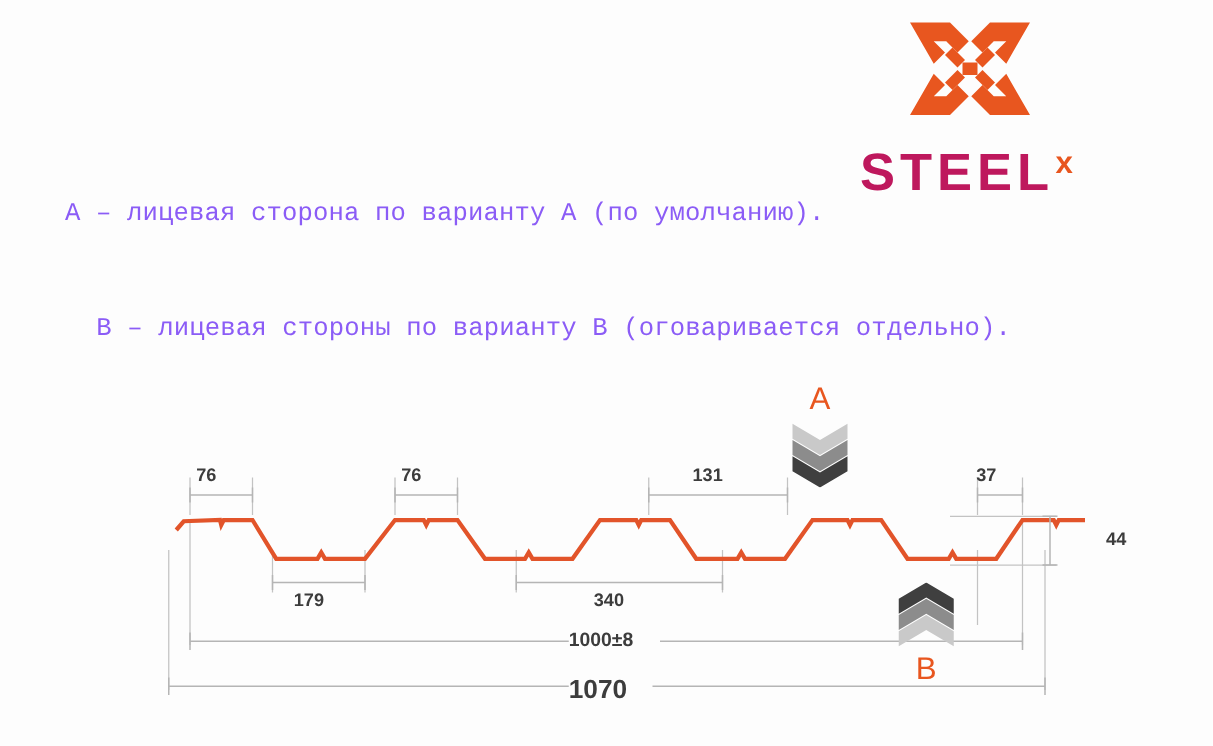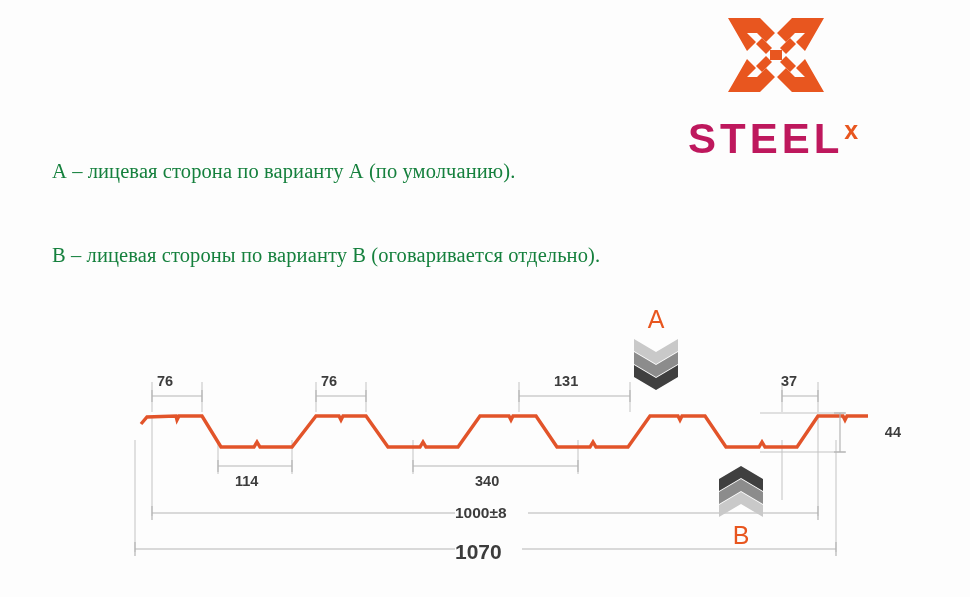--- a/index.html
+++ b/index.html
@@ -53,28 +53,28 @@
     font-weight: bold;
     color: #e8561f;
     vertical-align: 14px;
     margin-left: 1px;
   }
 
   
   .caption {
     position: absolute;
     left: 52px;
-    font-family: Liberation Serif, serif;
+    font-family: Liberation Mono, monospace;
     font-size: 20.5px;
-    color: #15803d;
+    color: #8b5cf6;
     white-space: nowrap;
     letter-spacing: 0.1px;
   }
   #caption-a { top: 160px; }
-  #caption-b { top: 244px; }
+  #caption-b { top: 252px; margin-left: 25px; }
 
   
   #drawing {
     position: absolute;
     left: 0;
     top: 0;
     width: 970px;
     height: 597px;
   }
 
@@ -256,21 +256,21 @@
     <line x1="840" y1="413" x2="840" y2="452"></line>
     <line x1="834" y1="413" x2="846" y2="413"></line>
     <line x1="834" y1="452" x2="846" y2="452"></line>
   </g>
 </svg>
 
 <div class="dim" style="left:157px; top:373px; width:40px;">76</div>
 <div class="dim" style="left:321px; top:373px; width:40px;">76</div>
 <div class="dim" style="left:554px; top:373px; width:42px;">131</div>
 <div class="dim" style="left:781px; top:373px; width:38px;">37</div>
-<div class="dim" style="left:235px; top:473px; width:40px;">114</div>
+<div class="dim" style="left:235px; top:473px; width:40px;">179</div>
 <div class="dim" style="left:475px; top:473px; width:42px;">340</div>
 <div class="dim" style="left:455px; top:504px; width:73px; font-size:15.5px;">1000±8</div>
 <div class="dim" style="left:455px; top:540px; width:67px; font-size:21px;">1070</div>
 <div class="dim" style="left:871px; top:424px; width:30px; text-align:right;">44</div>
 
 <div class="marker-letter" id="marker-a-letter">A</div>
 <svg id="marker-a-chevrons" viewBox="0 0 48 52" xmlns="http://www.w3.org/2000/svg">
   <path d="M2,1 L24,14 L46,1 L46,13 L24,26 L2,13 Z" fill="#c9c9c9"></path>
   <path d="M2,14 L24,27 L46,14 L46,26 L24,39 L2,26 Z" fill="#8c8c8c"></path>
   <path d="M2,27 L24,40 L46,27 L46,39 L24,52 L2,39 Z" fill="#3f3f3f"></path>

